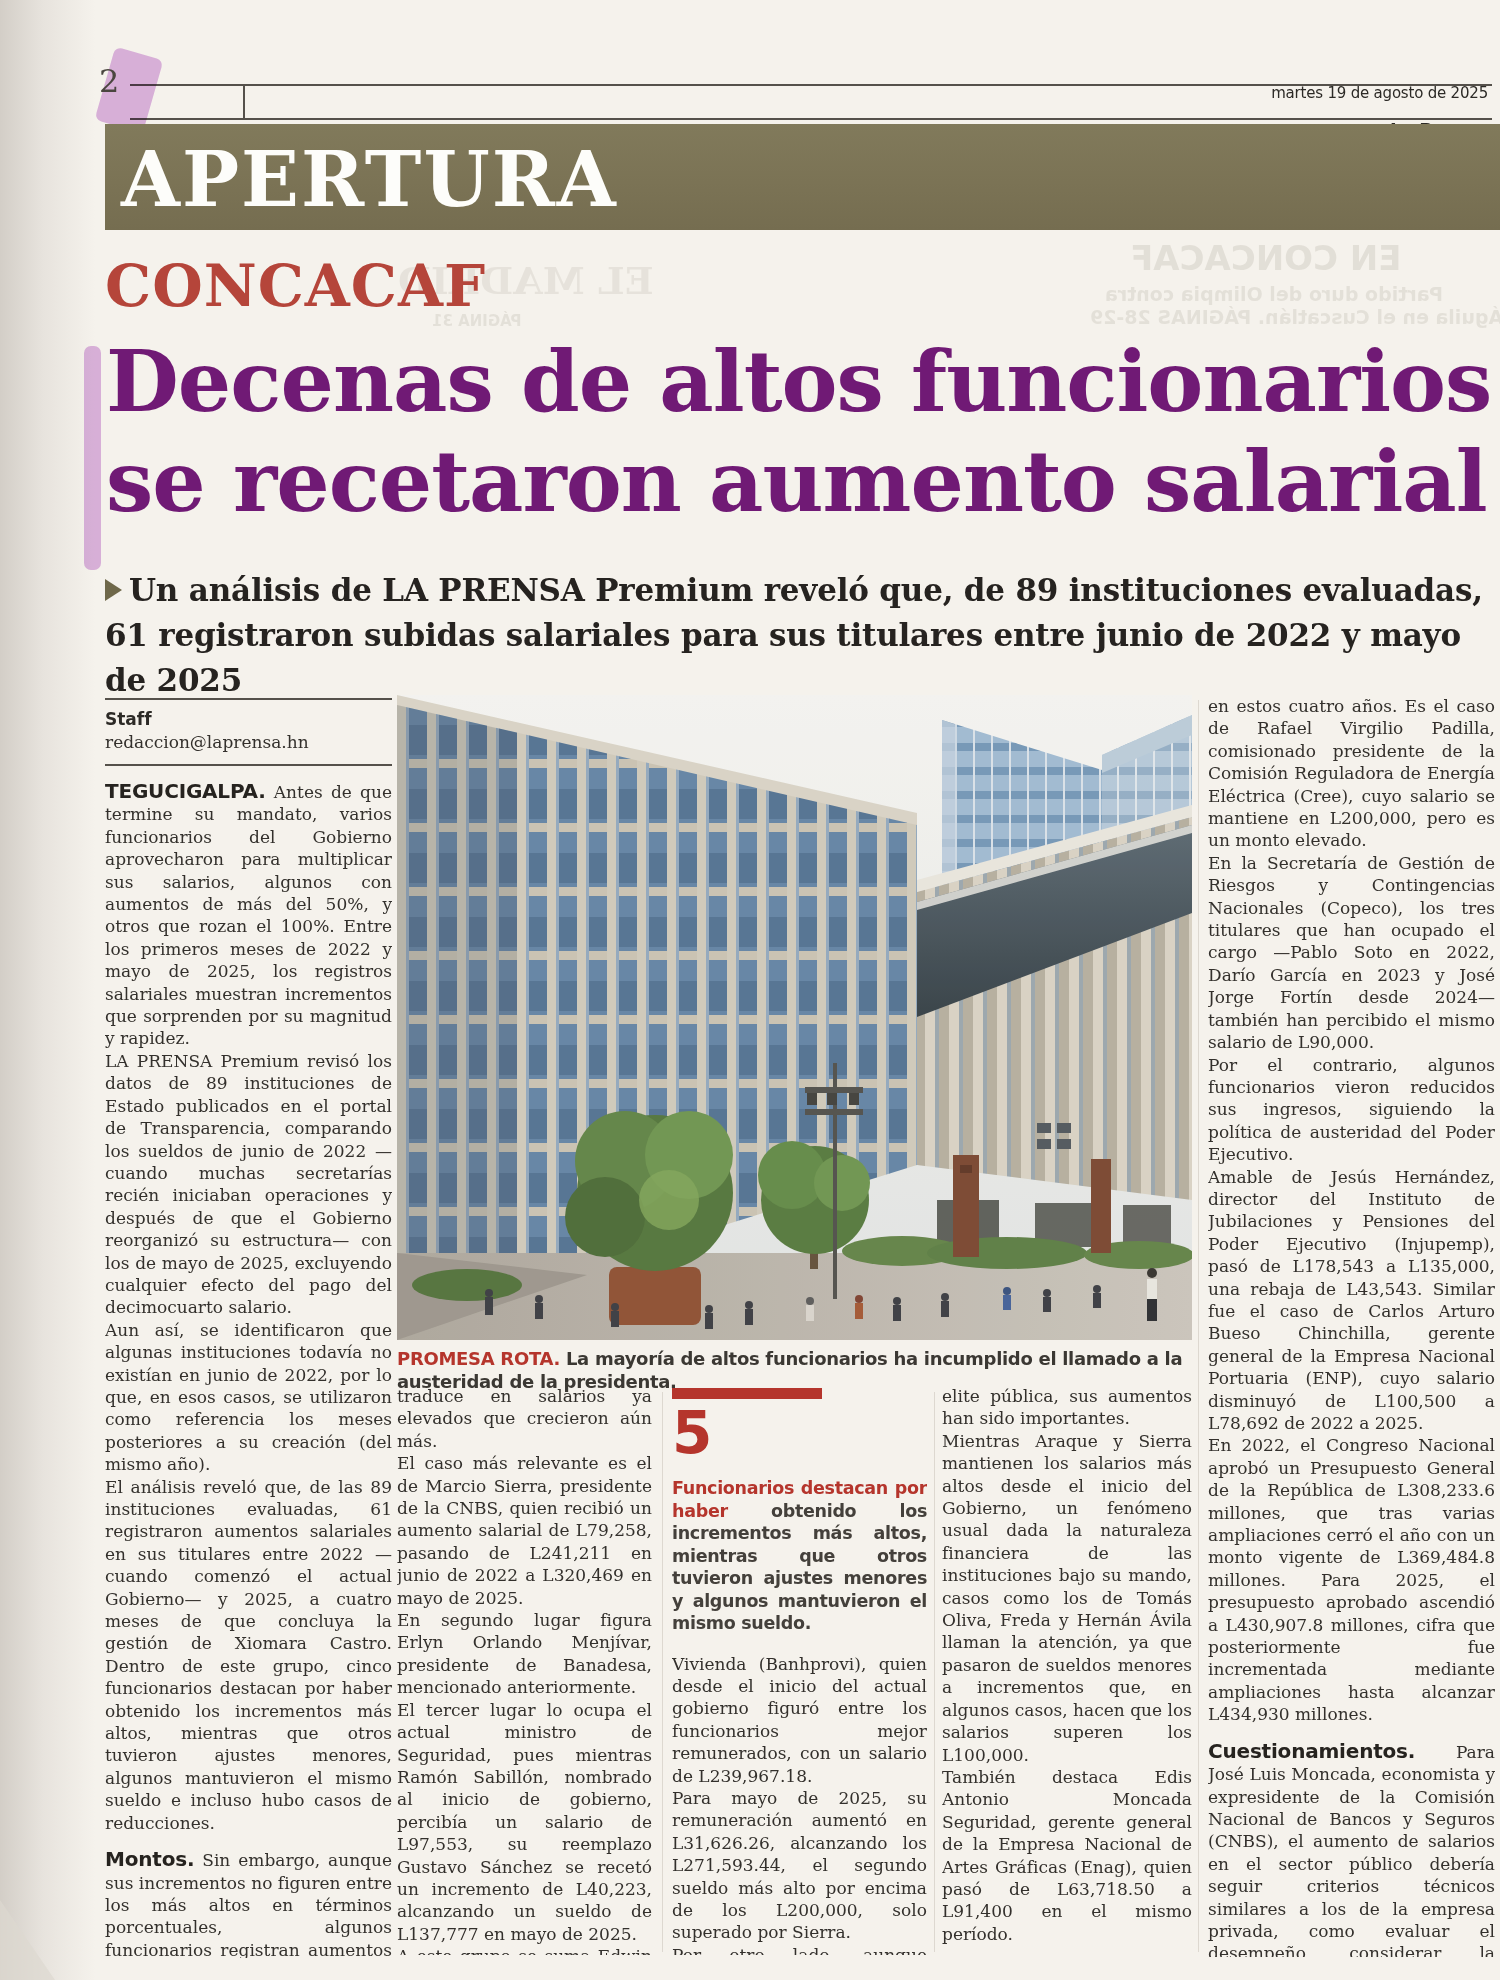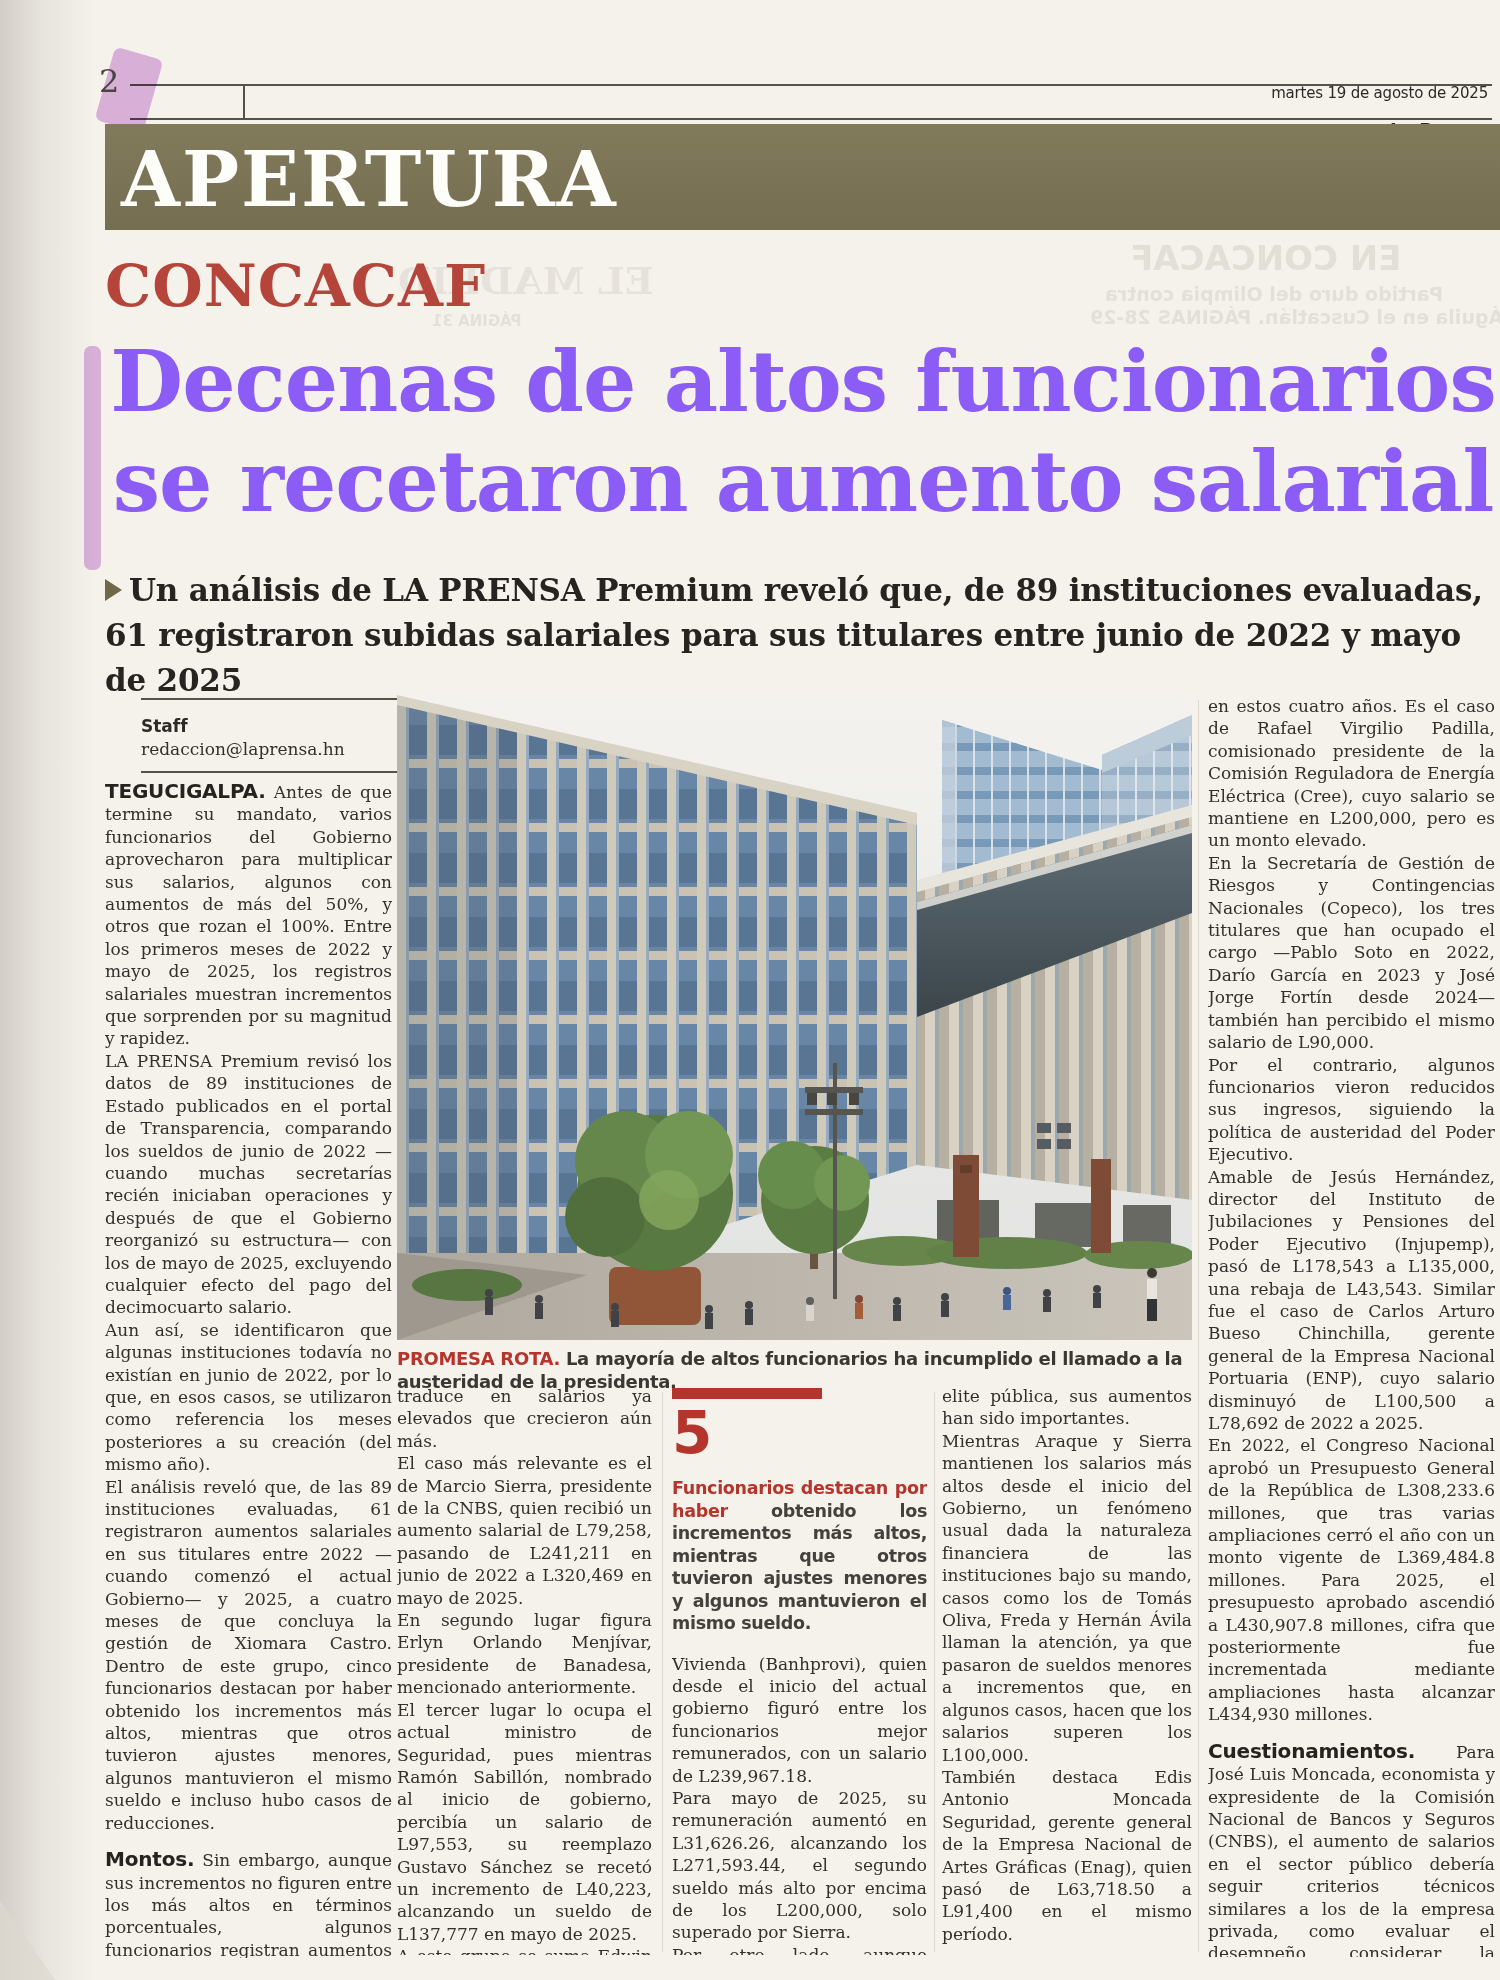--- a/index.html
+++ b/index.html
@@ -17,28 +17,28 @@
   #header-right{right:12px;top:84px;text-align:right;font-family:"DejaVu Sans",sans-serif;color:#2c2a26;}
   #edition-date{font-size:15px;letter-spacing:-.2px;}
   #brand{font-size:18px;font-weight:bold;letter-spacing:-.2px;margin-top:17px;}
   #header-tick{left:243px;top:84px;width:2px;height:34px;background:#55514b;position:absolute;}
   
   #section-band{left:105px;top:124px;width:1395px;height:106px;
     background:linear-gradient(180deg,#817a5b 0%,#7b7355 55%,#756d50 100%);}
   #section-banner{padding:8px 0 0 16px;font:bold 76px/96px "DejaVu Serif",serif;color:#fdfdfa;letter-spacing:2px;}
   #kicker{left:105px;top:252px;font:bold 58px "DejaVu Serif",serif;color:#b5453a;letter-spacing:1px;}
   
-  #headline{left:106px;top:332px;width:1394px;font:bold 84px/100px "DejaVu Serif",serif;color:#8b5cf6;letter-spacing:-1px;text-align:center;}
+  #headline{left:106px;top:332px;width:1394px;font:bold 84px/100px "DejaVu Serif",serif;color:#701a75;letter-spacing:-1px;}
   #headline-mark{left:84px;top:346px;width:17px;height:224px;}
   
   #deck{left:105px;top:568px;width:1392px;font:bold 31px/45px "DejaVu Serif",serif;color:#262320;letter-spacing:-.2px;}
   .tri{display:inline-block;width:0;height:0;border-left:17px solid #6f684a;border-top:11px solid transparent;
        border-bottom:11px solid transparent;margin-right:7px;}
   
-  #byline{left:105px;top:698px;width:287px;border-top:2px solid #55514b;border-bottom:2px solid #55514b;padding:16px 0 12px 0;margin-left:36px;}
+  #byline{left:105px;top:698px;width:287px;border-top:2px solid #55514b;border-bottom:2px solid #55514b;padding:9px 0 12px 0;}
   #byline-author{font:bold 17px "DejaVu Sans",sans-serif;color:#2c2a26;}
   #byline-email{font:17px "DejaVu Serif",serif;color:#33302c;margin-top:3px;}
   
   .col{position:absolute;font:17px/22.4px "DejaVu Serif",serif;color:#33302c;text-align:justify;
        hyphens:auto;-webkit-hyphens:auto;overflow:hidden;}
   .col p{margin:0;}
   .col p.gap{margin-top:14px;}
   .lead{font-family:"DejaVu Sans",sans-serif;font-weight:bold;font-size:20px;letter-spacing:-.2px;color:#26231f;}
   .lead-caps{text-transform:none;}
   .vsep{position:absolute;width:1px;background:#ddd8d0;}

